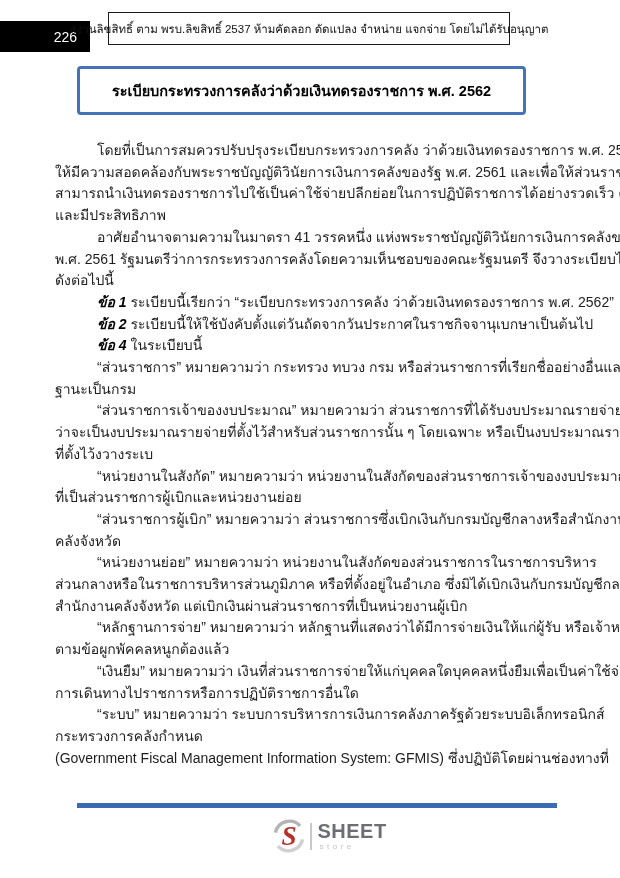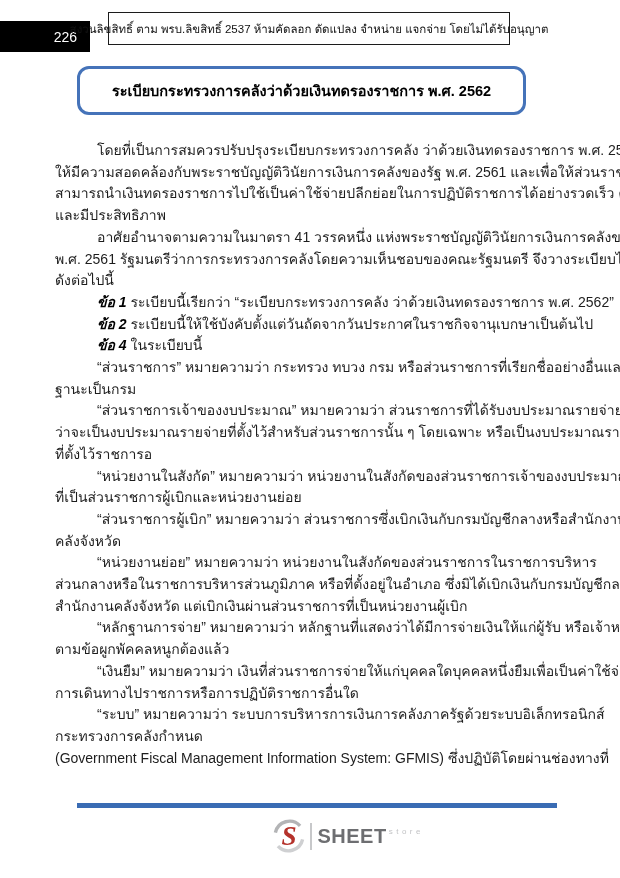--- a/index.html
+++ b/index.html
@@ -31,21 +31,21 @@
     display:flex;align-items:center;justify-content:center;
     font-size:11.5px;
     color:#111;
     white-space:nowrap;
   }
   
   .title-box{
     position:absolute;left:77px;top:66px;
     width:449px;height:49px;
     border:3px solid #4573b9;
-    border-radius:12px;
+    border-radius:4px;
     box-sizing:border-box;
     display:flex;align-items:center;justify-content:center;
     font-size:14.5px;font-weight:bold;color:#000;
     text-align:center;
   }
   
   .doc-body{
     position:absolute;left:55px;top:140px;
     width:518px;
     font-size:14px;
@@ -64,21 +64,21 @@
   
   .logo{
     position:absolute;left:272px;top:817px;
     display:flex;align-items:center;
     height:38px;
   }
   .logo-icon{width:34px;height:34px;display:block;}
   .logo-divider{
     width:1.5px;height:27px;background:#c7c8ca;margin:0 6px 0 4px;
   }
-  .logo-text{display:flex;flex-direction:row;line-height:1;justify-content:space-between;}
+  .logo-text{display:flex;flex-direction:column;line-height:1;justify-content:space-between;}
   .logo-name{
     font-size:20px;font-weight:bold;color:#6d6e71;
     letter-spacing:0.5px;
   }
   .logo-sub{
     font-size:8px;color:#c2c3c5;letter-spacing:3.5px;margin-top:2px;
     padding-left:2px;
   }
 </style>
 </head>
@@ -106,21 +106,21 @@
       <div class="line indent">อาศัยอำนาจตามความในมาตรา 41 วรรคหนึ่ง แห่งพระราชบัญญัติวินัยการเงินการคลังของรัฐ</div>
       <div class="line">พ.ศ. 2561 รัฐมนตรีว่าการกระทรวงการคลังโดยความเห็นชอบของคณะรัฐมนตรี จึงวางระเบียบไว้</div>
       <div class="line">ดังต่อไปนี้</div>
       <div class="line indent"><b>ข้อ 1</b> ระเบียบนี้เรียกว่า “ระเบียบกระทรวงการคลัง ว่าด้วยเงินทดรองราชการ พ.ศ. 2562”</div>
       <div class="line indent"><b>ข้อ 2</b> ระเบียบนี้ให้ใช้บังคับตั้งแต่วันถัดจากวันประกาศในราชกิจจานุเบกษาเป็นต้นไป</div>
       <div class="line indent"><b>ข้อ 4</b> ในระเบียบนี้</div>
       <div class="line indent">“ส่วนราชการ” หมายความว่า กระทรวง ทบวง กรม หรือส่วนราชการที่เรียกชื่ออย่างอื่นและมี</div>
       <div class="line">ฐานะเป็นกรม</div>
       <div class="line indent">“ส่วนราชการเจ้าของงบประมาณ” หมายความว่า ส่วนราชการที่ได้รับงบประมาณรายจ่ายไม่</div>
       <div class="line">ว่าจะเป็นงบประมาณรายจ่ายที่ตั้งไว้สำหรับส่วนราชการนั้น ๆ โดยเฉพาะ หรือเป็นงบประมาณรายจ่าย</div>
-      <div class="line">ที่ตั้งไว้ราชการอ</div>
+      <div class="line">ที่ตั้งไว้งวางระเบ</div>
       <div class="line indent">“หน่วยงานในสังกัด” หมายความว่า หน่วยงานในสังกัดของส่วนราชการเจ้าของงบประมาณทั้ง</div>
       <div class="line">ที่เป็นส่วนราชการผู้เบิกและหน่วยงานย่อย</div>
       <div class="line indent">“ส่วนราชการผู้เบิก” หมายความว่า ส่วนราชการซึ่งเบิกเงินกับกรมบัญชีกลางหรือสำนักงาน</div>
       <div class="line">คลังจังหวัด</div>
       <div class="line indent">“หน่วยงานย่อย” หมายความว่า หน่วยงานในสังกัดของส่วนราชการในราชการบริหาร</div>
       <div class="line">ส่วนกลางหรือในราชการบริหารส่วนภูมิภาค หรือที่ตั้งอยู่ในอำเภอ ซึ่งมิได้เบิกเงินกับกรมบัญชีกลาง หรือ</div>
       <div class="line">สำนักงานคลังจังหวัด แต่เบิกเงินผ่านส่วนราชการที่เป็นหน่วยงานผู้เบิก</div>
       <div class="line indent">“หลักฐานการจ่าย” หมายความว่า หลักฐานที่แสดงว่าได้มีการจ่ายเงินให้แก่ผู้รับ หรือเจ้าหนี้</div>
       <div class="line">ตามข้อผูกพัคคลหนูกต้องแล้ว</div>
       <div class="line indent">“เงินยืม” หมายความว่า เงินที่ส่วนราชการจ่ายให้แก่บุคคลใดบุคคลหนึ่งยืมเพื่อเป็นค่าใช้จ่ายใน</div>

